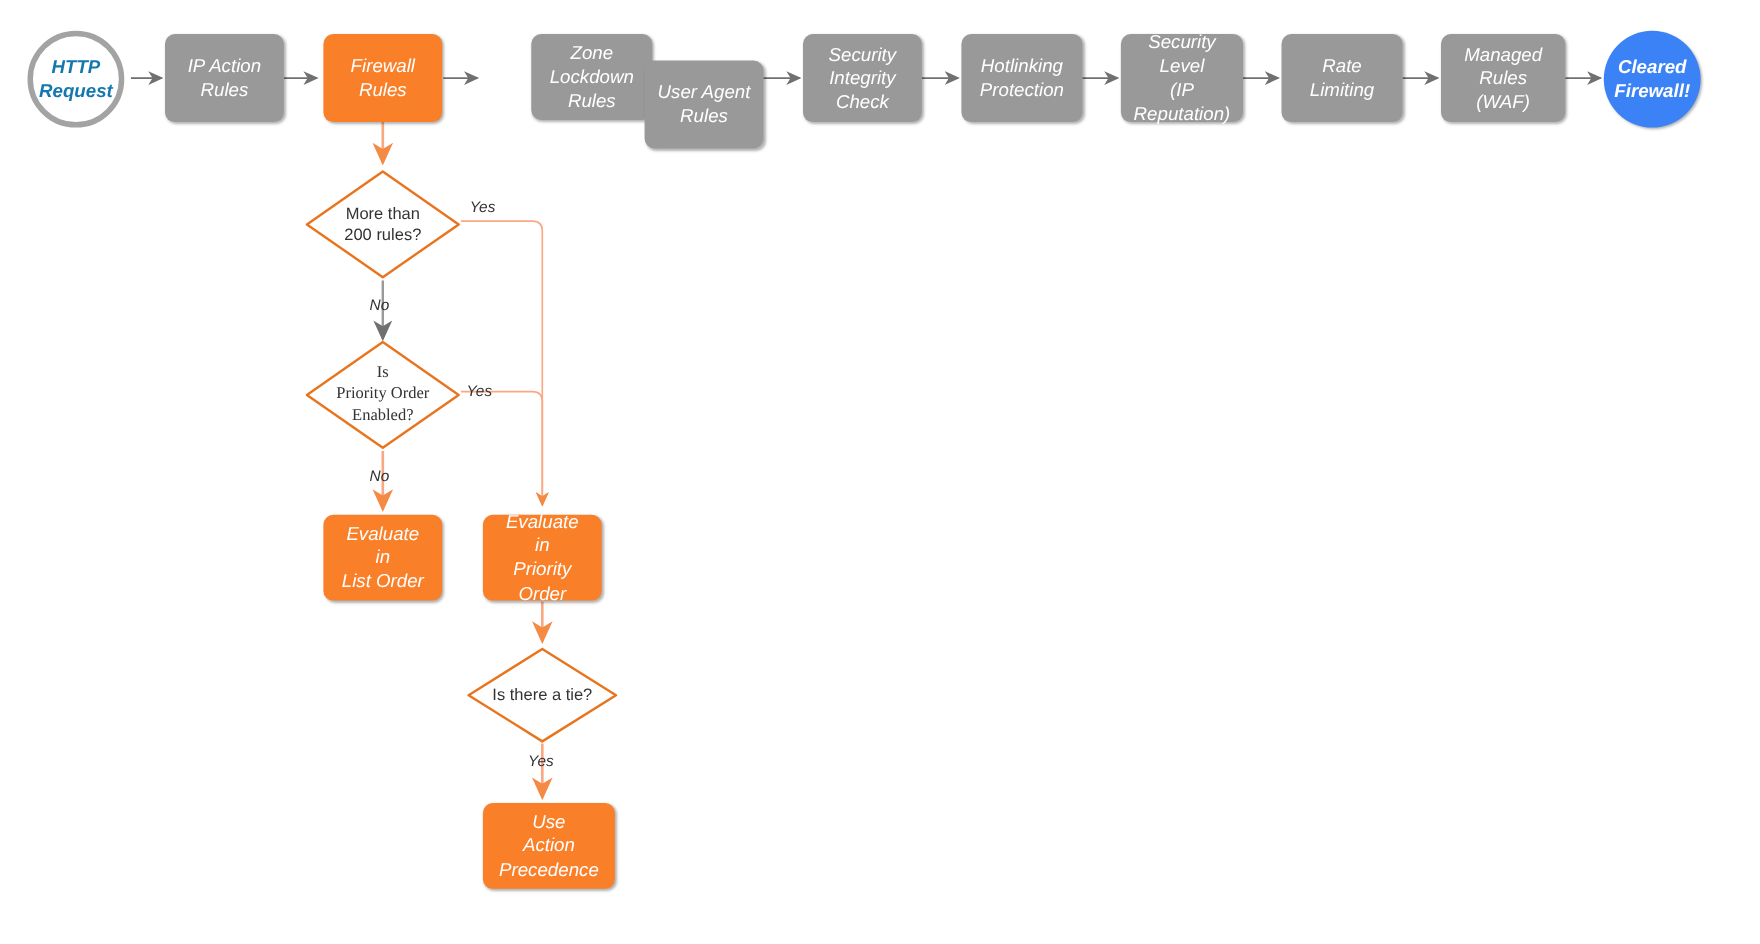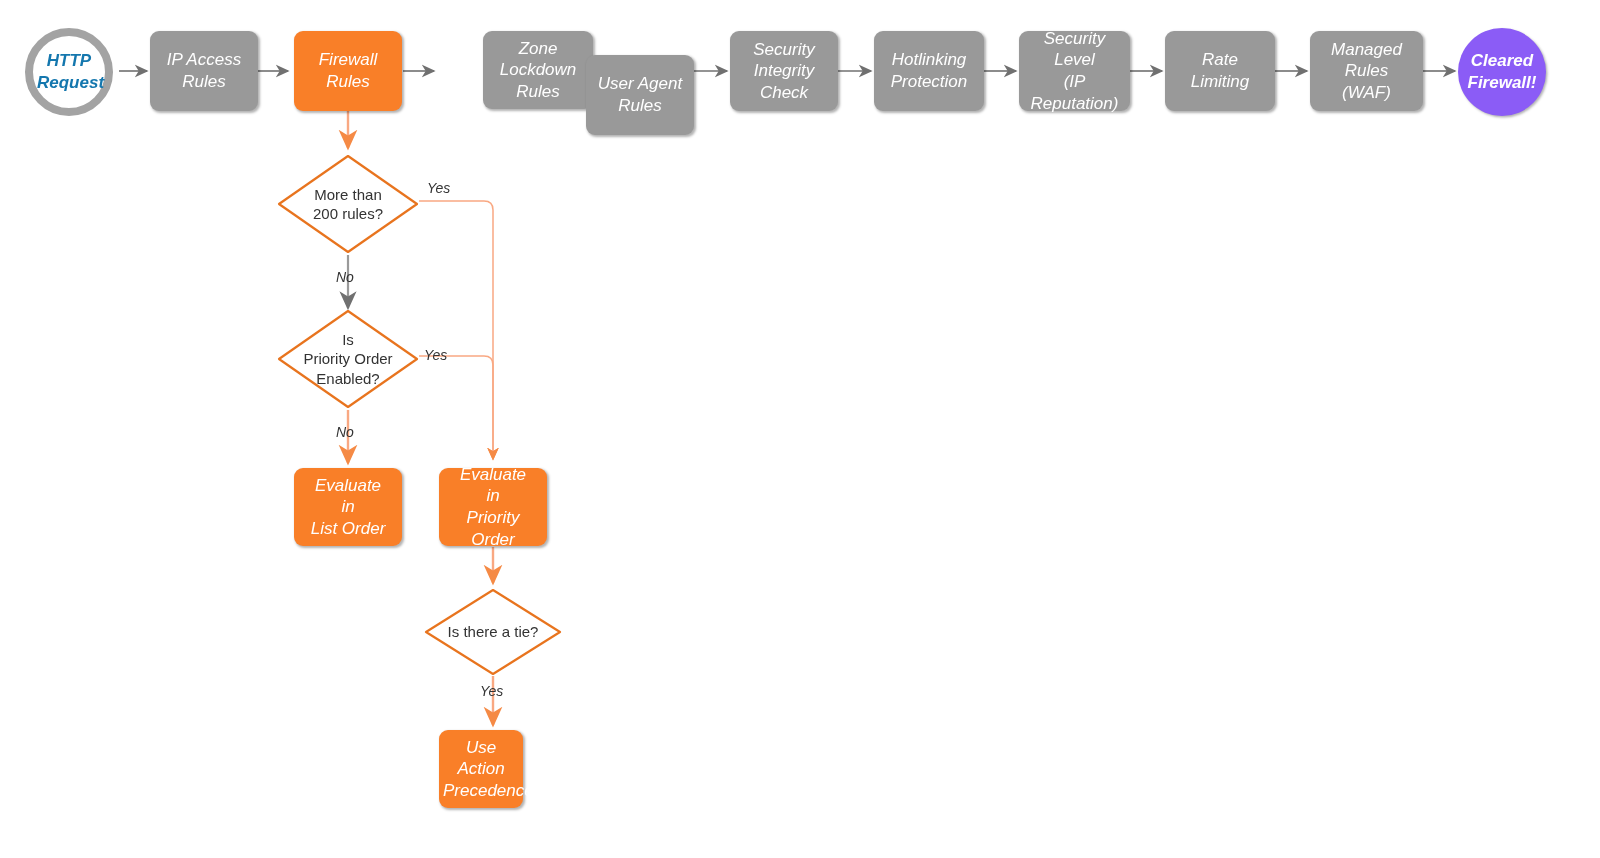--- a/index.html
+++ b/index.html
@@ -62,29 +62,29 @@
     color: #ffffff;
     font-style: italic;
     font-size: 17px;
     box-shadow: 1.5px 1.5px 2.5px rgba(0,0,0,0.30);
   }
 
   
   .circle-open {
     border-radius: 50%;
     background: #ffffff;
-    border: 8px solid #a3a3a3;
+    border: 5px solid #a3a3a3;
     color: #1477AE;
     font-style: italic;
     font-weight: bold;
     font-size: 17px;
   }
   .circle-filled {
     border-radius: 50%;
-    background: #8b5cf6;
+    background: #3b82f6;
     color: #ffffff;
     font-style: italic;
     font-weight: bold;
     font-size: 17px;
     box-shadow: 1.5px 1.5px 2.5px rgba(0,0,0,0.30);
   }
 
   
   .diamond {
     background: transparent;
@@ -169,21 +169,21 @@
       <line x1="493" y1="676" x2="493" y2="725" stroke="#F9A882" stroke-width="2.4" marker-end="url(#arrow-orange)"></line>
     </g>
   </svg>
 
   <div class="node circle-open" style="left:25px; top:28px; width:88px; height:88px;">
     <span class="label">HTTP
 Request</span>
   </div>
 
   <div class="node box-gray" style="left:150px; top:31px; width:108px; height:80px;">
-    <span class="label">IP Access
+    <span class="label">IP Action
 Rules</span>
   </div>
 
   <div class="node box-orange" style="left:294px; top:31px; width:108px; height:80px;align-items:center;">
     <span class="label">Firewall
 Rules</span>
   </div>
 
   <div class="node box-gray" style="left:438px; top:31px; width:110px; height:78px;margin-left:45px;">
     <span class="label">Zone
@@ -232,21 +232,21 @@
   <div class="node diamond" style="left:277px; top:154px; width:142px; height:100px;">
     <svg class="shape" viewBox="0 0 142 100" preserveAspectRatio="none">
       <polygon points="71,2 140,50 71,98 2,50" fill="#ffffff" stroke="#E8741E" stroke-width="2.2" stroke-linejoin="round"></polygon>
     </svg>
     <span class="label">More than
 200 rules?</span>
   </div>
   <div class="edge-label" style="left:427px; top:180px;">Yes</div>
   <div class="edge-label" style="left:336px; top:269px;">No</div>
 
-  <div class="node diamond" style="left:277px; top:309px; width:142px; height:100px;">
+  <div class="node diamond" style="left:277px; top:309px; width:142px; height:100px;font-family:Liberation Serif, serif;">
     <svg class="shape" viewBox="0 0 142 100" preserveAspectRatio="none">
       <polygon points="71,2 140,50 71,98 2,50" fill="#ffffff" stroke="#E8741E" stroke-width="2.2" stroke-linejoin="round"></polygon>
     </svg>
     <span class="label">Is
 Priority Order
 Enabled?</span>
   </div>
   <div class="edge-label" style="left:424px; top:347px;">Yes</div>
   <div class="edge-label" style="left:336px; top:424px;">No</div>
 
@@ -263,19 +263,19 @@
   </div>
 
   <div class="node diamond" style="left:424px; top:588px; width:138px; height:88px;">
     <svg class="shape" viewBox="0 0 138 88" preserveAspectRatio="none">
       <polygon points="69,2 136,44 69,86 2,44" fill="#ffffff" stroke="#E8741E" stroke-width="2.2" stroke-linejoin="round"></polygon>
     </svg>
     <span class="label">Is there a tie?</span>
   </div>
   <div class="edge-label" style="left:480px; top:683px;">Yes</div>
 
-  <div class="node box-orange" style="left:439px; top:730px; width:84px; height:78px;">
+  <div class="node box-orange" style="left:439px; top:730px; width:120px; height:78px;">
     <span class="label">Use
 Action
 Precedence</span>
   </div>
 
 </div>
 
 </body></html>

